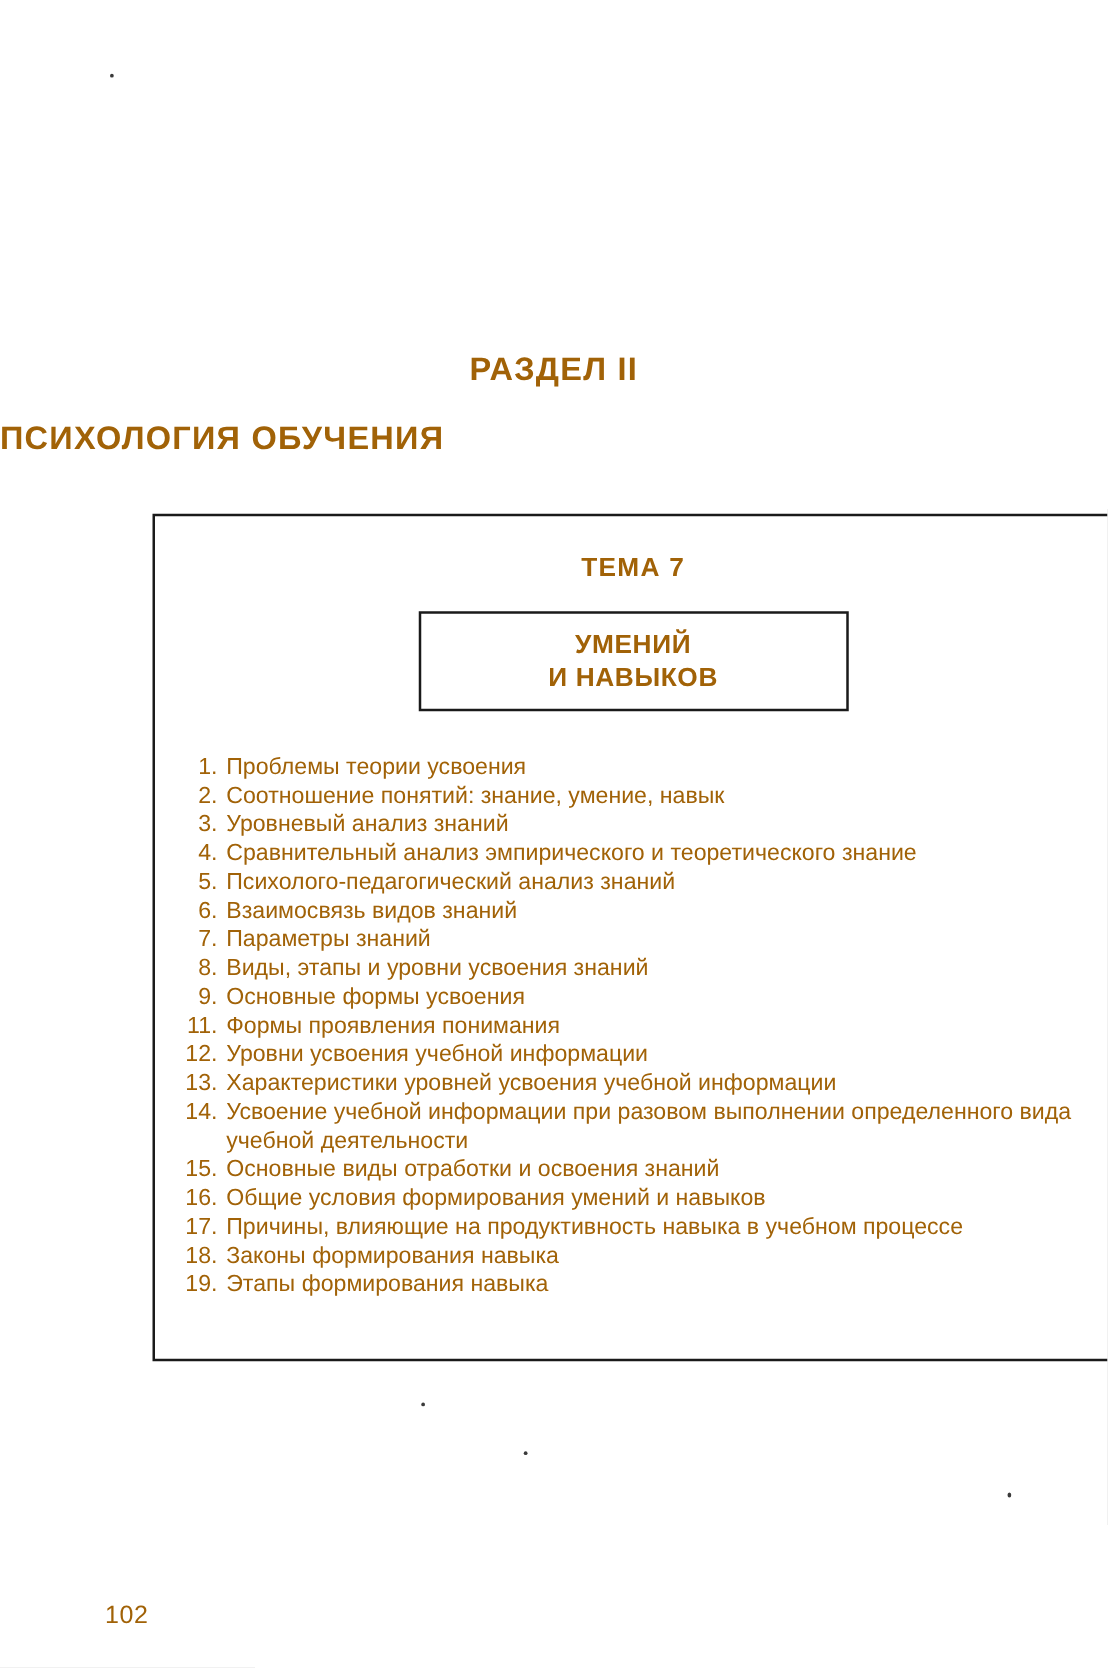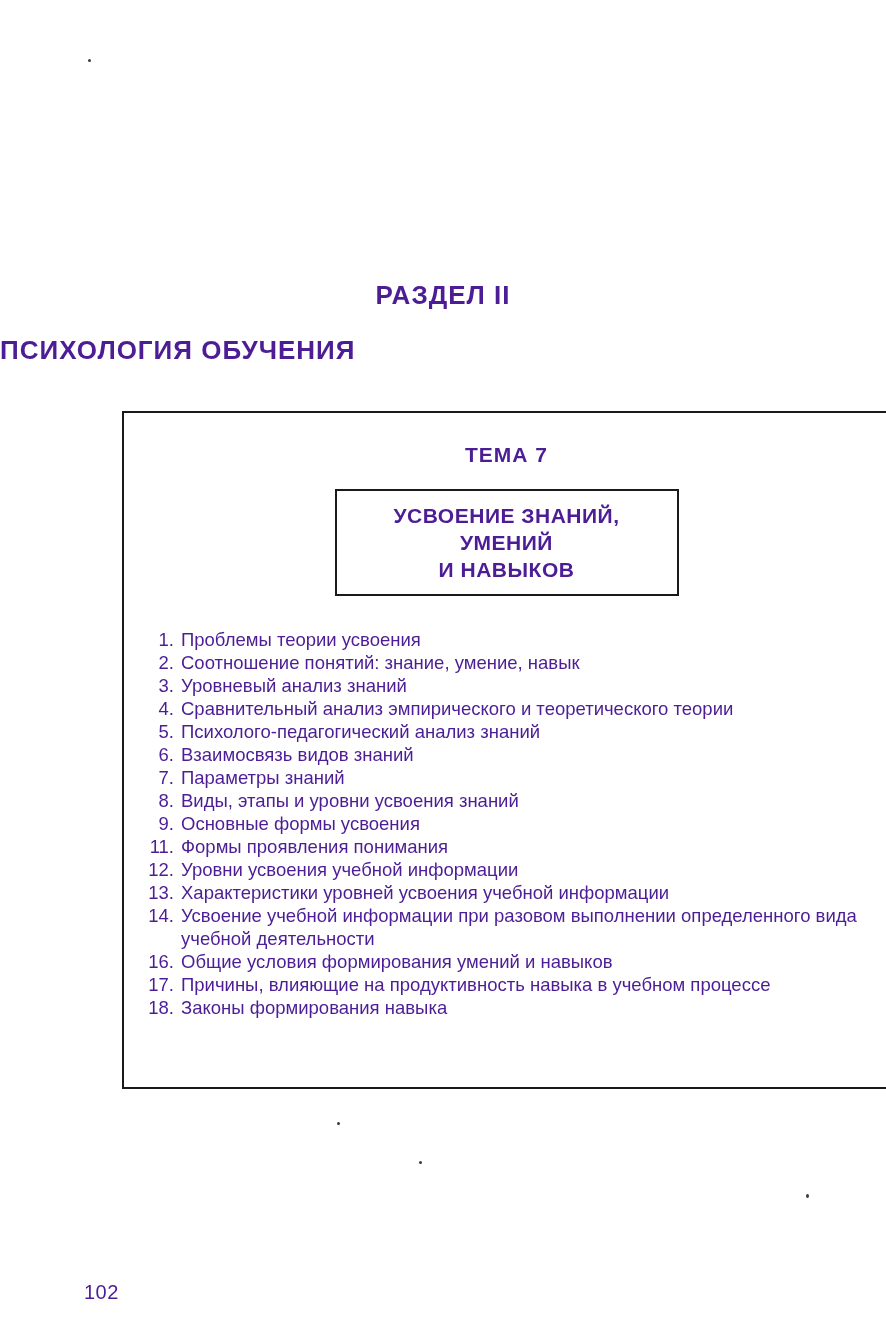--- a/index.html
+++ b/index.html
@@ -4,21 +4,21 @@
 <style>
   * { margin: 0; padding: 0; box-sizing: border-box; }
   html, body { background: #e8e8e8; }
   .sheet {
     position: relative;
     width: 886px;
     height: 1334px;
     margin: 0 auto;
     background: #ffffff;
     font-family: "Liberation Sans", sans-serif;
-    color: #4c1d95;
+    color: #a16207;
     overflow: hidden;
   }
   .section-title {
     position: absolute;
     top: 280px; left: 0; width: 100%;
     text-align: center;
     font-size: 26px;
     font-weight: bold;
     letter-spacing: 1px;
   }
@@ -91,21 +91,20 @@
 
   <div class="section-title">РАЗДЕЛ II</div>
 
   <div class="section-subtitle">ПСИХОЛОГИЯ ОБУЧЕНИЯ</div>
 
   <div class="outer-box">
 
     <div class="tema">ТЕМА 7</div>
 
     <div class="inner-box">
-      <div>УСВОЕНИЕ ЗНАНИЙ,</div>
       <div>УМЕНИЙ</div>
       <div>И НАВЫКОВ</div>
     </div>
 
     <div class="topic-list">
 
         <div class="list-item">
           <span class="num">1.</span>
           <span class="txt">Проблемы теории усвоения</span>
         </div>
@@ -115,21 +114,21 @@
           <span class="txt">Соотношение понятий: знание, умение, навык</span>
         </div>
 
         <div class="list-item">
           <span class="num">3.</span>
           <span class="txt">Уровневый анализ знаний</span>
         </div>
 
         <div class="list-item">
           <span class="num">4.</span>
-          <span class="txt">Сравнительный анализ эмпирического и теоретического теории</span>
+          <span class="txt">Сравнительный анализ эмпирического и теоретического знание</span>
         </div>
 
         <div class="list-item">
           <span class="num">5.</span>
           <span class="txt">Психолого-педагогический анализ знаний</span>
         </div>
 
         <div class="list-item">
           <span class="num">6.</span>
           <span class="txt">Взаимосвязь видов знаний</span>
@@ -164,36 +163,44 @@
         <div class="list-item">
           <span class="num">13.</span>
           <span class="txt">Характеристики уровней усвоения учебной информации</span>
         </div>
 
         <div class="list-item">
           <span class="num">14.</span>
           <span class="txt">Усвоение учебной информации при разовом выполнении определенного вида учебной деятельности</span>
         </div>
 
+        <div class="list-item">
+          <span class="num">15.</span>
+          <span class="txt">Основные виды отработки и освоения знаний</span>
+        </div>
 
         <div class="list-item">
           <span class="num">16.</span>
           <span class="txt">Общие условия формирования умений и навыков</span>
         </div>
 
         <div class="list-item">
           <span class="num">17.</span>
           <span class="txt">Причины, влияющие на продуктивность навыка в учебном процессе</span>
         </div>
 
         <div class="list-item">
           <span class="num">18.</span>
           <span class="txt">Законы формирования навыка</span>
         </div>
 
+        <div class="list-item">
+          <span class="num">19.</span>
+          <span class="txt">Этапы формирования навыка</span>
+        </div>
       </div>
 
   </div>
 
   <div class="page-number">102</div>
 
   <div class="speck s1"></div>
   <div class="speck s2"></div>
   <div class="speck s3"></div>
   <div class="speck s4"></div>

